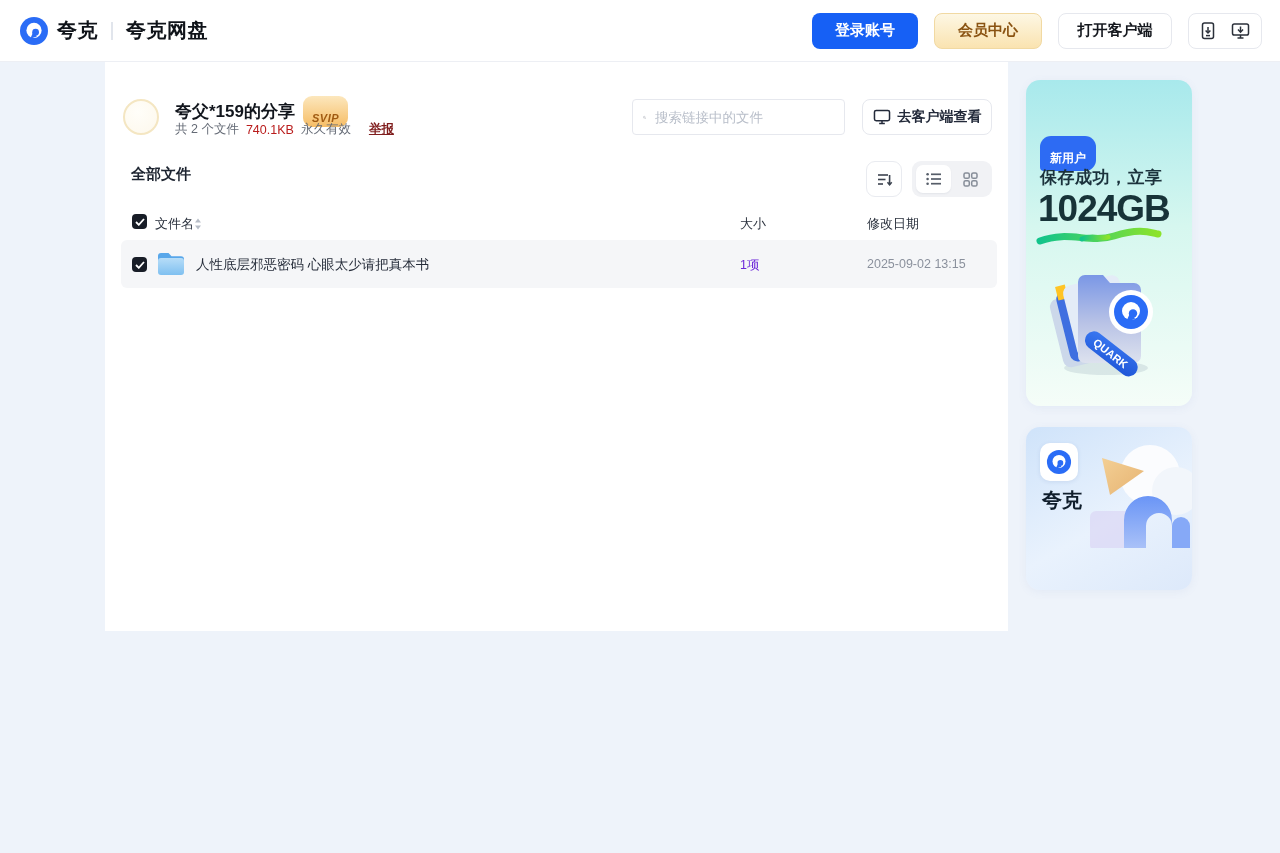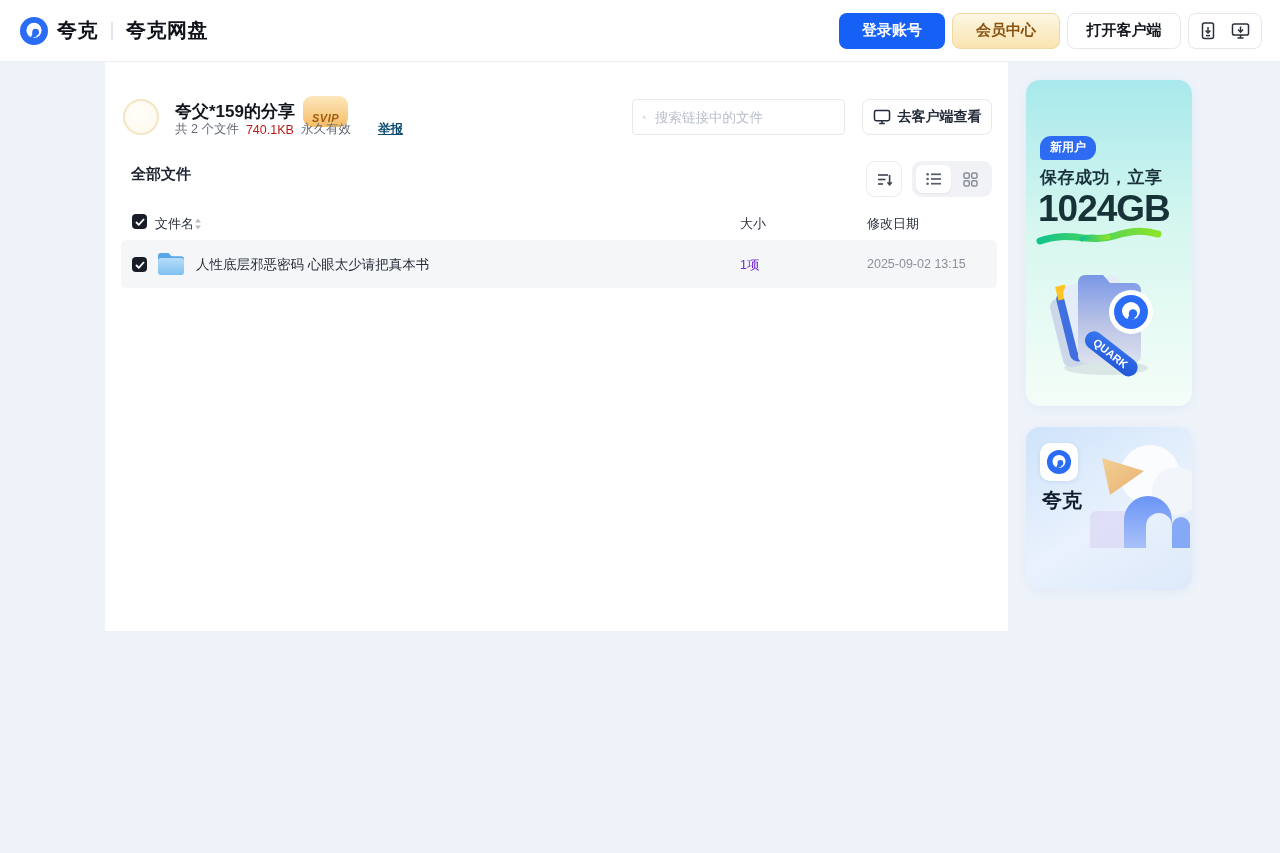--- a/index.html
+++ b/index.html
@@ -4,36 +4,36 @@
 <style>
   html,body{margin:0;padding:0;background:#eef3fa;font-family:"Liberation Sans",sans-serif;}
   .canvas{position:relative;width:1280px;height:631px;background:#eef3fa;overflow:hidden;}
 
   
   .topbar{position:absolute;left:0;top:0;width:1280px;height:62px;background:#fff;border-bottom:1px solid #edeff4;box-sizing:border-box;display:flex;align-items:center;}
   .brand{display:flex;align-items:center;gap:9px;margin-left:20px;cursor:pointer;}
   .brand-logo{width:28px;height:28px;}
   .brand-name{font-size:20px;font-weight:800;color:#0f1319;letter-spacing:.5px;}
   .brand-divider{width:2px;height:18px;background:#e1e5ec;margin:0 4px;}
-  .topbar-actions{margin-left:auto;margin-right:18px;display:flex;align-items:center;gap:7px;}
+  .topbar-actions{margin-left:auto;margin-right:18px;display:flex;align-items:center;gap:16px;}
   .tb-btn{height:36px;border-radius:8px;display:flex;align-items:center;justify-content:center;font-size:15px;font-weight:700;box-sizing:border-box;cursor:pointer;}
   .btn-login{width:106px;background:#1660f5;color:#fff;}
   .btn-vip{width:108px;background:linear-gradient(180deg,#fdf7e4 0%,#fae3b0 100%);border:1px solid #f1d9a2;color:#8a5312;}
   .btn-client{width:114px;background:#fff;border:1px solid #e6e8ee;color:#15181e;}
   .btn-devices{width:74px;background:#fff;border:1px solid #e6e8ee;gap:15px;}
 
   
   .panel{position:absolute;left:105px;top:62px;width:903px;height:791px;background:#fff;}
 
   .avatar{position:absolute;left:18px;top:37px;width:36px;height:36px;border-radius:50%;border:2px solid #f4e6c2;background:radial-gradient(circle at 40% 35%,#fffef9,#fdf8ec);box-sizing:border-box;}
   .share-title{position:absolute;left:70px;top:34px;font-size:17px;font-weight:700;color:#12161d;display:flex;align-items:center;gap:8px;}
   .svip-badge{display:inline-block;padding:16px 9px 3px;border-radius:9px;background:linear-gradient(180deg,#fce7bd 0%,#f6bd66 100%);color:#a05a12;font-size:11px;font-weight:900;font-style:italic;letter-spacing:.5px;}
   .share-meta{position:absolute;left:70px;top:59px;font-size:12.5px;color:#646a75;display:flex;gap:7px;align-items:center;}
   .meta-size{color:#b91c1c;}
-  .report-link{color:#0c4a6e;font-weight:600;text-decoration:underline;cursor:pointer;margin-left:20px;}
+  .report-link{color:#7f1d1d;font-weight:600;text-decoration:underline;cursor:pointer;margin-left:11px;}
 
   .search-box{position:absolute;left:527px;top:37px;width:213px;height:36px;border:1px solid #e6e8ee;border-radius:4px;box-sizing:border-box;display:flex;align-items:center;padding:12px 10px;gap:7px;background:#fff;}
   .search-box input{border:none;outline:none;flex:1;font-size:13.5px;color:#333;background:transparent;font-family:"Liberation Sans",sans-serif;}
   .search-box input::placeholder{color:#b8bec9;}
   .client-view-btn{position:absolute;left:757px;top:37px;width:130px;height:36px;border:1px solid #e6e8ee;border-radius:8px;box-sizing:border-box;display:flex;align-items:center;justify-content:center;gap:7px;background:#fff;cursor:pointer;font-size:14px;font-weight:800;color:#232a3a;}
 
   .section-title{position:absolute;left:26px;top:103px;font-size:15px;font-weight:600;color:#1d2430;}
   .sort-btn{position:absolute;left:761px;top:99px;width:36px;height:36px;border:1px solid #e9ebf0;border-radius:9px;box-sizing:border-box;display:flex;align-items:center;justify-content:center;background:#fff;cursor:pointer;}
   .view-toggle{position:absolute;left:807px;top:99px;width:80px;height:36px;background:#f1f2f5;border-radius:9px;display:flex;align-items:center;padding:0 4px;box-sizing:border-box;gap:2px;}
   .vt-seg{width:35px;height:28px;border-radius:7px;display:flex;align-items:center;justify-content:center;cursor:pointer;}
@@ -49,21 +49,21 @@
   .file-row{position:absolute;left:16px;top:178px;width:876px;height:48px;background:#f5f6f8;border-radius:6px;cursor:pointer;}
   .cb-row{position:absolute;left:11px;top:17px;}
   .row-foldericon{position:absolute;left:35px;top:10px;}
   .row-name{position:absolute;left:75px;top:16px;font-size:13.5px;color:#262d3a;}
   .row-size{position:absolute;left:619px;top:17px;font-size:12.5px;color:#6d28d9;}
   .row-date{position:absolute;left:746px;top:17px;font-size:12.5px;color:#8b919d;}
 
   
   .card{position:absolute;border-radius:14px;overflow:hidden;box-shadow:0 2px 10px rgba(80,110,180,.07);cursor:pointer;}
   .card-top{left:1026px;top:80px;width:166px;height:326px;background:linear-gradient(180deg,#a8e9ec 0%,#d6f7ef 45%,#f5fdf8 100%);}
-  .newuser-badge{position:absolute;left:14px;top:56px;padding:3px 10px 4px;background:#2d6bf3;color:#fff;font-size:12px;font-weight:700;border-radius:11px 11px 11px 4px;}
+  .newuser-badge{position:absolute;left:14px;top:56px;padding:14px 10px 4px;background:#2d6bf3;color:#fff;font-size:12px;font-weight:700;border-radius:11px 11px 11px 4px;}
   .promo-line1{position:absolute;left:14px;top:86px;font-size:17px;font-weight:800;color:#1b323c;letter-spacing:.5px;}
   .promo-line2{position:absolute;left:12px;top:108px;font-size:37px;font-weight:900;color:#173338;letter-spacing:-1px;}
   .promo-swoosh{position:absolute;left:8px;top:146px;}
   .promo-illus{position:absolute;left:22px;top:170px;}
 
   .card-bottom{left:1026px;top:427px;width:166px;height:163px;background:linear-gradient(150deg,#cfe3fa 0%,#e9f2fd 55%,#dde9fa 100%);}
   .app-icon{position:absolute;left:14px;top:16px;width:38px;height:38px;background:#fff;border-radius:10px;display:flex;align-items:center;justify-content:center;box-shadow:0 1px 4px rgba(60,90,160,.12);}
   .app-name{position:absolute;left:16px;top:60px;font-size:20px;font-weight:800;color:#101e2c;}
   .card2-illus{position:absolute;right:0;top:6px;}
   .download-btn{position:absolute;left:12px;top:118px;width:142px;height:36px;background:#fff;border-radius:10px;display:flex;align-items:center;justify-content:center;font-size:15px;font-weight:800;color:#12161f;box-shadow:0 1px 4px rgba(60,90,160,.10);cursor:pointer;}

